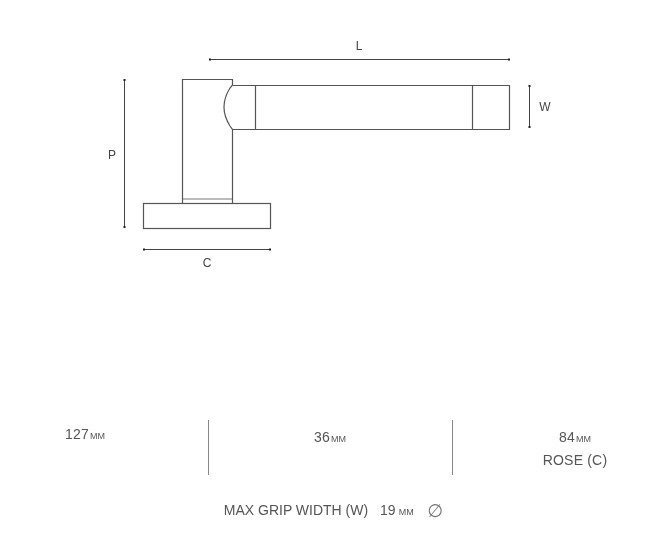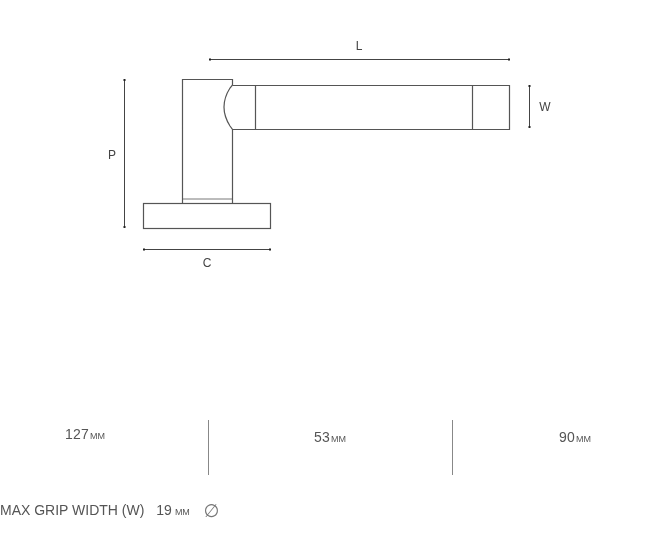--- a/index.html
+++ b/index.html
@@ -5,21 +5,21 @@
   html, body { margin:0; padding:0; background:#ffffff; }
   body { width:667px; height:539px; position:relative; overflow:hidden;
          font-family:"Liberation Sans", "DejaVu Sans", sans-serif; color:#555; }
   #drawing { position:absolute; left:0; top:0; }
   .dimlabel { font-family:"Liberation Sans", sans-serif; font-size:12px; fill:#444; }
   .stat { position:absolute; text-align:center; color:#555; }
   .stat .val { font-size:14px; letter-spacing:0.2px; }
   .stat .unit { font-size:9px; margin-left:1px; }
   .stat .lbl { font-size:14px; margin-top:6px; letter-spacing:0.2px; }
   .divider { position:absolute; width:1px; background:#888; top:420px; height:55px; }
-  #grip { position:absolute; top:500px; left:0; width:667px; text-align:left; font-size:14px; color:#555; }
+  #grip { position:absolute; top:500px; left:0; width:667px; text-align:center; font-size:14px; color:#555; }
   #grip .unit { font-size:9px; margin-left:3px; }
   #grip .dia { font-size:18px; margin-left:10px; color:#777; vertical-align:-2px; }
 </style>
 </head>
 <body>
 
 <svg id="drawing" width="667" height="300" viewBox="0 0 667 300" xmlns="http://www.w3.org/2000/svg">
   <g fill="none" stroke="#555" stroke-width="1.2">
 
     <rect x="143.5" y="203.5" width="127" height="25"></rect>
@@ -53,24 +53,25 @@
   <text class="dimlabel" x="545" y="111" text-anchor="middle">W</text>
   <text class="dimlabel" x="112" y="159" text-anchor="middle">P</text>
   <text class="dimlabel" x="207" y="267" text-anchor="middle">C</text>
 </svg>
 
 <div class="stat" style="left:25px; top:425px; width:120px;">
   <div><span class="val">127</span><span class="unit">MM</span></div>
 </div>
 <div class="divider" style="left:208px;"></div>
 <div class="stat" style="left:250px; top:428px; width:160px;">
-  <div><span class="val">53</span><span class="unit">MM</span></div>
+  <div><span class="val">36</span><span class="unit">MM</span></div>
 </div>
 <div class="divider" style="left:452px;"></div>
 <div class="stat" style="left:525px; top:428px; width:100px;">
-  <div><span class="val">90</span><span class="unit">MM</span></div>
+  <div><span class="val">84</span><span class="unit">MM</span></div>
+  <div class="lbl">ROSE (C)</div>
 </div>
 
 <div id="grip">
   <span>MAX GRIP WIDTH (W)</span>
   <span style="margin-left:8px;">19</span><span class="unit">MM</span>
   <span class="dia">∅</span>
 </div>
 
 </body></html>

